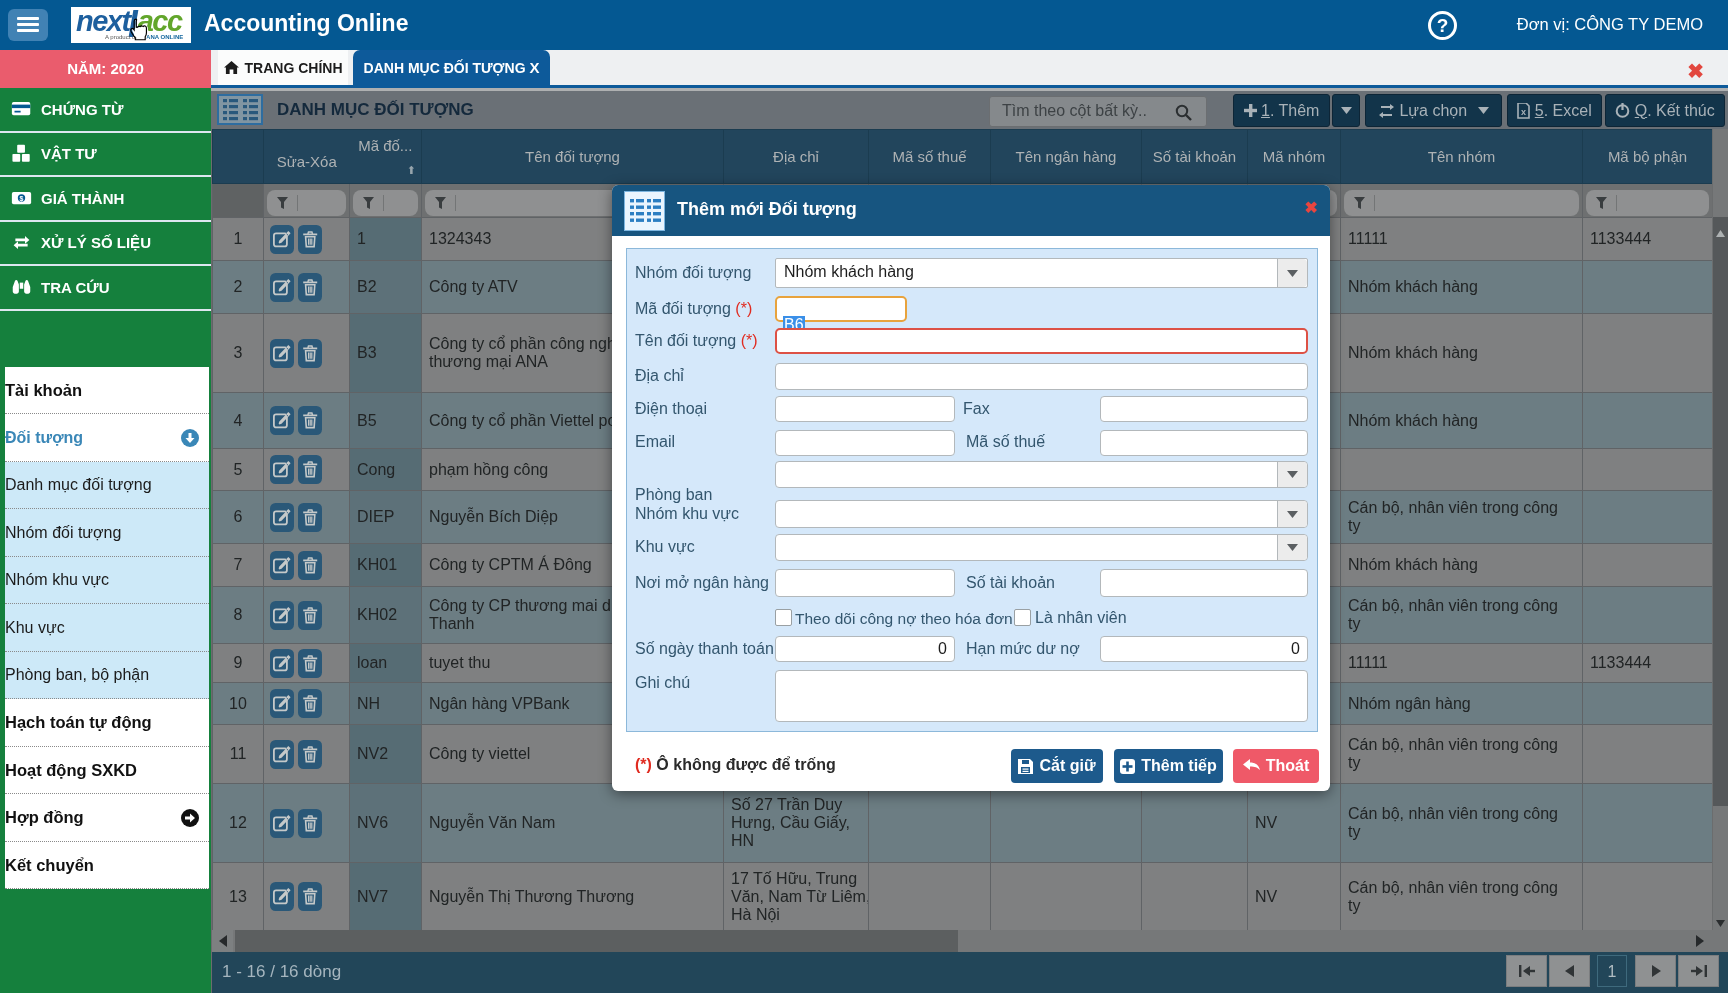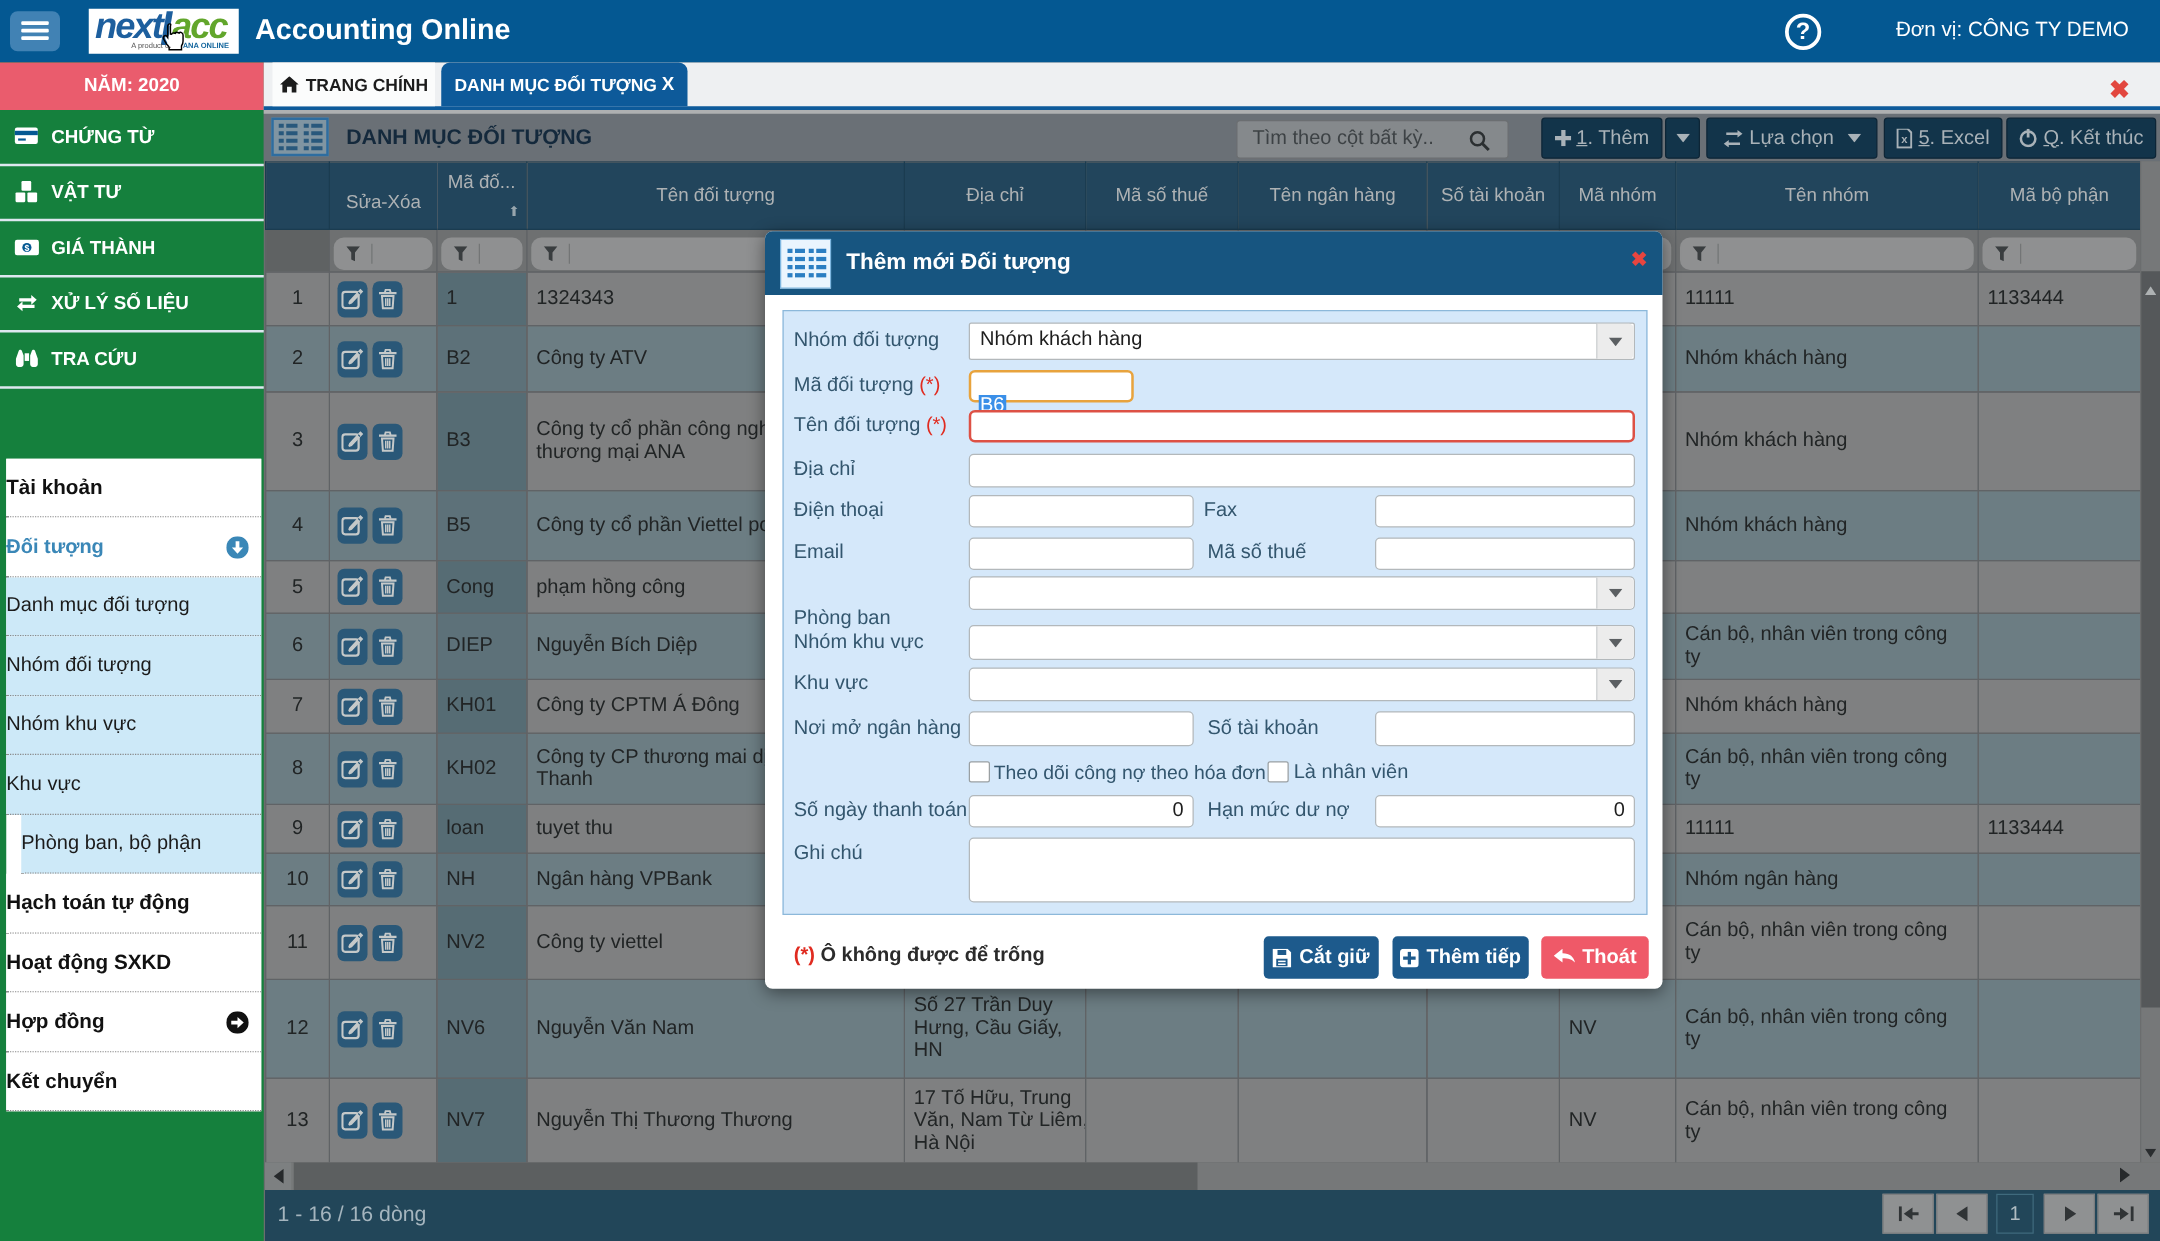--- a/index.html
+++ b/index.html
@@ -95,21 +95,21 @@
       <div class="smenu-row" style="height:48px;font-weight:bold;color:#3a87b7;">Đối tượng
         <svg class="abs" style="right:10px;top:15px;" width="18" height="18" viewBox="0 0 18 18">
             <circle cx="9" cy="9" r="9" fill="#3a87b7"></circle>
             <path d="M9 14 L4.5 9 L7.5 9 L7.5 4 L10.5 4 L10.5 9 L13.5 9 Z" fill="#fff"></path>
           </svg>
       </div>
       <div class="smenu-row sm-hl" style="height:47px;">Danh mục đối tượng</div>
       <div class="smenu-row sm-hl" style="height:48px;">Nhóm đối tượng</div>
       <div class="smenu-row sm-hl" style="height:47px;">Nhóm khu vực</div>
       <div class="smenu-row sm-hl" style="height:48px;">Khu vực</div>
-      <div class="smenu-row sm-hl" style="height:47px;margin-left:12px;">Phòng ban, bộ phận</div>
+      <div class="smenu-row sm-hl" style="height:47px;">Phòng ban, bộ phận</div>
       <div class="smenu-row sm-b" style="height:48px;">Hạch toán tự động</div>
       <div class="smenu-row sm-b" style="height:47px;">Hoạt động SXKD</div>
       <div class="smenu-row sm-b" style="height:48px;">Hợp đồng
         <svg class="abs" style="right:10px;top:15px;" width="18" height="18" viewBox="0 0 18 18">
             <circle cx="9" cy="9" r="9" fill="#111"></circle>
             <path d="M4 9 L9 4.5 L9 7.5 L14 7.5 L14 10.5 L9 10.5 L9 13.5 Z" fill="#fff" transform="rotate(180 9 9)"></path>
           </svg>
       </div>
       <div class="smenu-row sm-b" style="height:47px;">Kết chuyển</div>
     </div>

